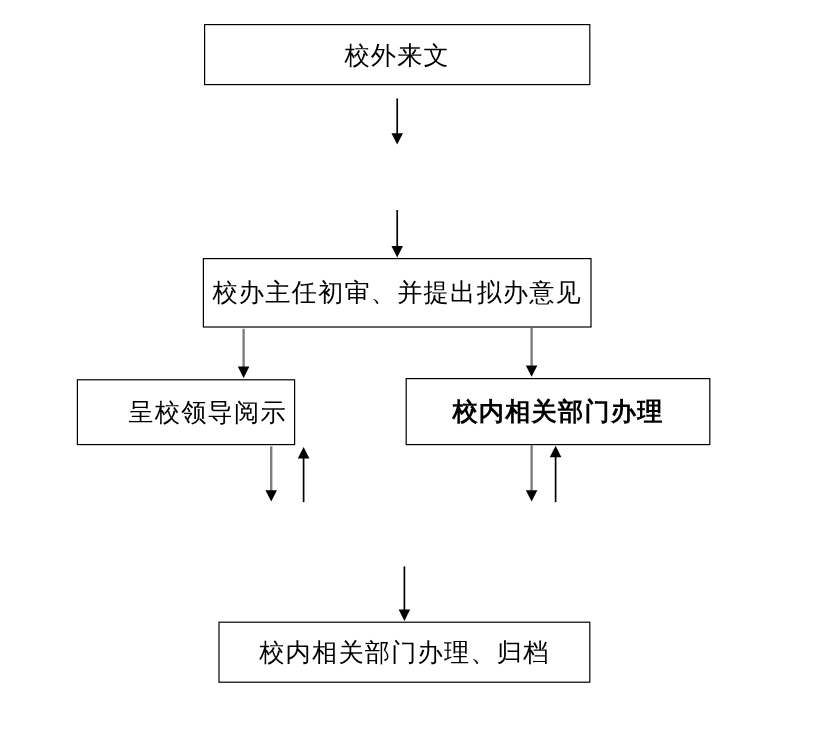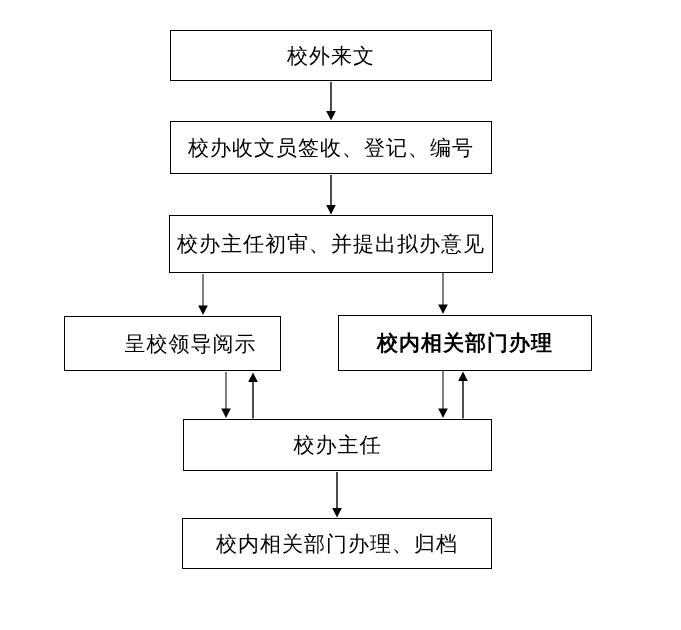--- a/index.html
+++ b/index.html
@@ -28,24 +28,24 @@
     border: 1.5px solid #000000;
     background: #ffffff;
     display: flex;
     align-items: center;
     justify-content: center;
     font-size: 21px;
     color: #000000;
     letter-spacing: 1px;
     white-space: nowrap;
   }
-  .node-external    { left: 170px; top:  30px; width: 322px; height: 51px; text-align: center; }
+  .node-external    { left: 170px; top:  20px; width: 322px; height: 51px; text-align: center; }
   .node-clerk-recv  { left: 170px; top: 121px; width: 322px; height: 53px; }
   .node-director    { left: 169px; top: 215px; width: 324px; height: 58px; }
-  .node-leaders     { left:  64px; top: 316px; width: 217px; height: 55px; padding-left: 36px; }
+  .node-leaders     { left:  64px; top: 316px; width: 182px; height: 55px; padding-left: 36px; }
   .node-departments { left: 338px; top: 315px; width: 254px; height: 56px; font-weight: bold; }
   .node-office-dir  { left: 183px; top: 419px; width: 309px; height: 52px; }
   .node-archive     { left: 182px; top: 518px; width: 310px; height: 51px; }
 </style>
 </head>
 <body>
 
 <div class="stage">
 
   <svg class="arrows-layer" width="681" height="630" viewBox="0 0 681 630" xmlns="http://www.w3.org/2000/svg">
@@ -93,37 +93,31 @@
     <g>
       <line x1="337" y1="472" x2="337" y2="509" stroke="#000000" stroke-width="1.4"></line>
       <polygon points="337,517.5 332.2,508 341.8,508" fill="#000000"></polygon>
     </g>
   </svg>
 
   <div class="node node-external">
     <span>校外来文</span>
   </div>
 
-  <div class="node node-clerk-recv">
-    <span>校办收文员签收、登记、编号</span>
-  </div>
 
   <div class="node node-director">
     <span>校办主任初审、并提出拟办意见</span>
   </div>
 
   <div class="node node-leaders">
     <span>呈校领导阅示</span>
   </div>
 
   <div class="node node-departments">
     <span>校内相关部门办理</span>
   </div>
 
-  <div class="node node-office-dir">
-    <span>校办主任</span>
-  </div>
 
   <div class="node node-archive">
     <span>校内相关部门办理、归档</span>
   </div>
 
 </div>
 
 </body></html>

